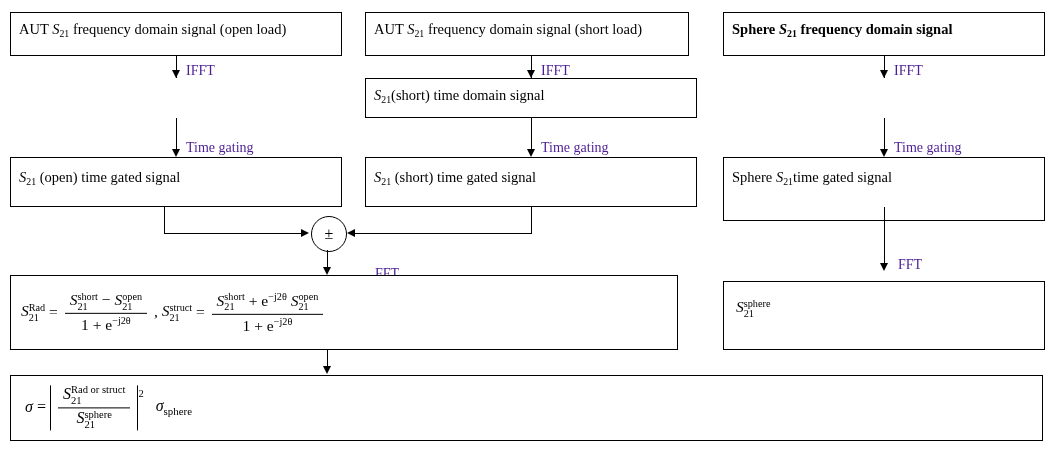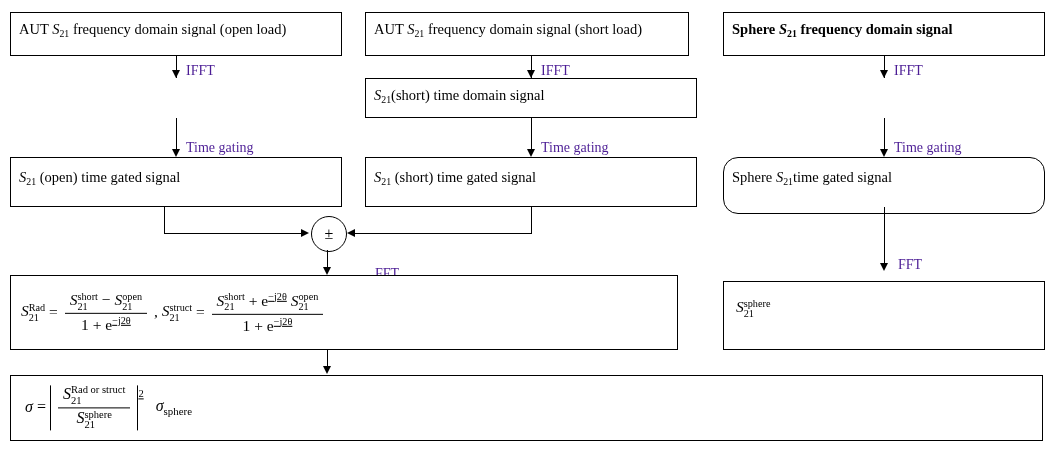--- a/index.html
+++ b/index.html
@@ -89,21 +89,20 @@
   i.v { font-style: italic; font-family: "Liberation Serif", serif; }
   .sub {
     font-size: 0.68em;
     vertical-align: -0.30em;
     font-style: normal;
   }
   .sup {
     font-size: 0.66em;
     vertical-align: 0.62em;
     font-style: normal;
-    text-decoration: underline;
   }
   .subsup {
     display: inline-block;
     vertical-align: middle;
     font-size: 0.66em;
     line-height: 1.02;
     text-align: left;
     font-style: normal;
     position: relative;
     top: 0.04em;
@@ -196,21 +195,21 @@
 
   <div class="vline" style="left:884px; top:56px; height:22px;"></div>
   <div class="arrow-down" style="left:879.5px; top:70px;"></div>
   <div class="lbl" style="left:894px; top:64px;">IFFT</div>
 
 
   <div class="vline" style="left:884px; top:118px; height:34px;"></div>
   <div class="arrow-down" style="left:879.5px; top:149px;"></div>
   <div class="lbl" style="left:894px; top:141px;">Time gating</div>
 
-  <div class="box pad-top-lg" style="left:723px; top:157px; width:322px; height:57px;border-radius:15px;">
+  <div class="box pad-top-lg" style="left:723px; top:157px; width:322px; height:64px;">
     <span class="mathline"><span>Sphere </span><i class="v"><span>S</span><span class="sub">21</span></i><span>time gated signal</span></span>
   </div>
 
   <div class="vline" style="left:164px; top:207px; height:26px;"></div>
   <div class="hline" style="left:164px; top:233px; width:139px;"></div>
   <div class="arrow-right" style="left:301px; top:228.5px;"></div>
 
   <div class="vline" style="left:531px; top:207px; height:26px;"></div>
   <div class="hline" style="left:354px; top:233px; width:178px;"></div>
   <div class="arrow-left" style="left:347px; top:228.5px;"></div>

